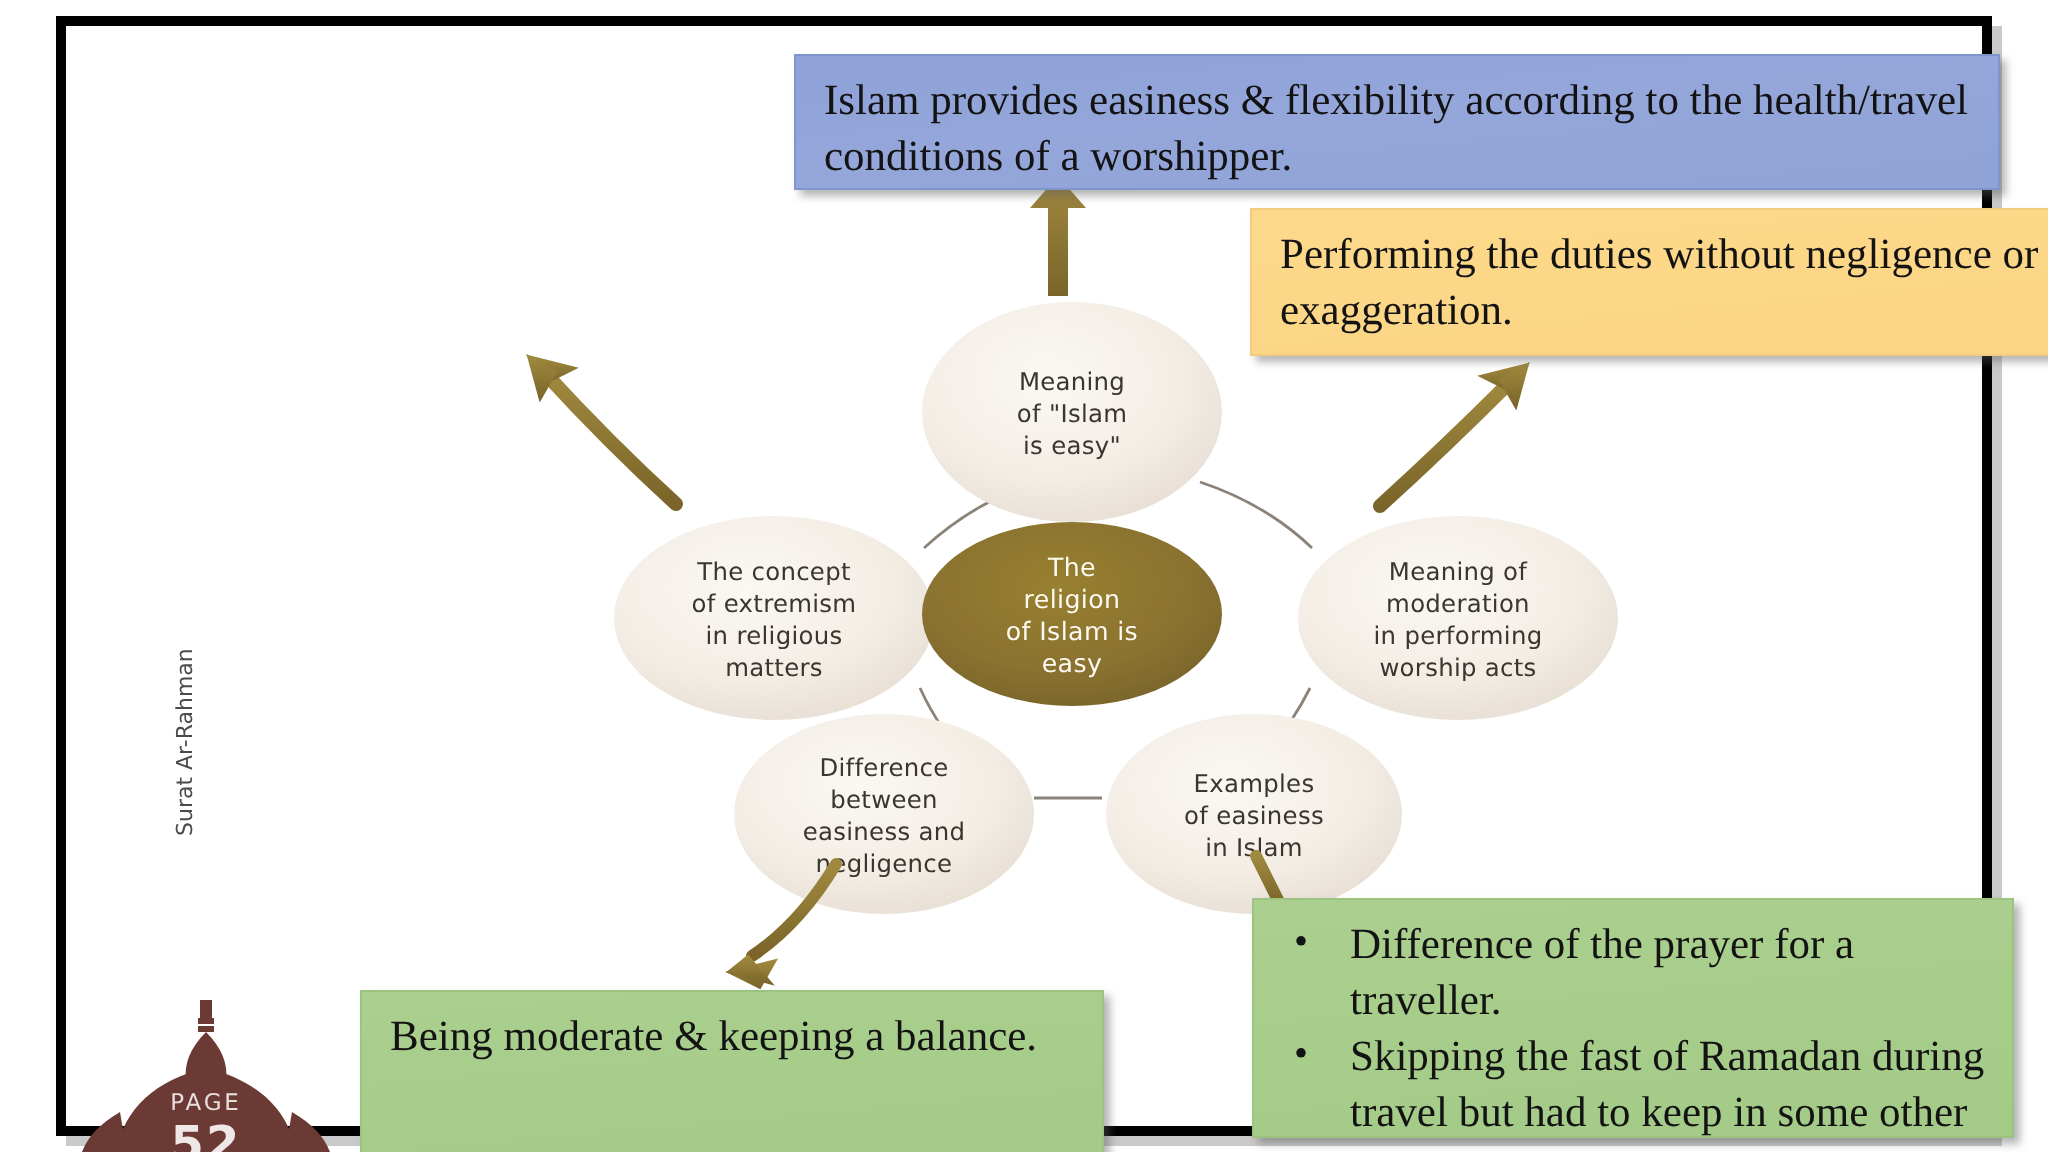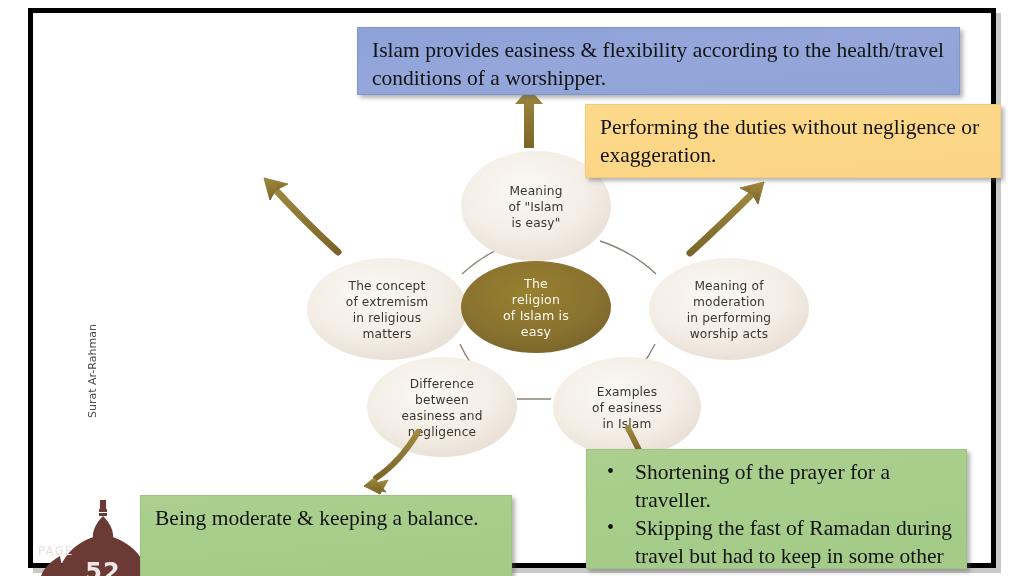--- a/index.html
+++ b/index.html
@@ -35,20 +35,21 @@
   
   .callout {
     position:absolute;
     z-index:40;
     padding:8px 12px 10px 14px;
     font-family:"Liberation Serif", serif;
     font-size:21.5px;
     line-height:1.32;
     color:#131313;
     box-shadow:3px 3px 4px rgba(90,90,90,0.45);
+    margin-left:40px;
   }
   .callout p { margin:0; }
 
   #box-top {
     left:357px; top:27px;
     width:603px; height:68px;
     background:linear-gradient(175deg,#8ea2d8 0%,#94a6da 45%,#8fa3d7 100%);
     border:1px solid #8094cd;
   }
   #box-left-top {
@@ -138,21 +139,21 @@
     color:#4b4b4b;
     white-space:nowrap;
     transform:rotate(-90deg);
     transform-origin:left top;
   }
   #dome { position:absolute; left:0; top:96px; width:130px; height:76px; }
   #page-word {
     position:absolute;
     left:0; top:140px;
     width:130px;
-    text-align:left;
+    text-align:center;
     font-family:"DejaVu Sans", sans-serif;
     font-size:11.5px;
     letter-spacing:1.4px;
     color:#e9dede;
   }
   #page-number {
     position:absolute;
     left:0; top:154px;
     width:130px;
     text-align:center;
@@ -287,21 +288,21 @@
   </div>
 
   <div class="callout" id="box-bottom-left">
     <p>Being moderate &amp; keeping a balance.</p>
   </div>
 
   <div class="callout" id="box-bottom-right">
     <ul class="bullets">
       <li>
         <span class="dot">•</span>
-        <span>Shortening of the prayer for a traveller.</span>
+        <span>Difference of the prayer for a traveller.</span>
       </li>
       <li>
         <span class="dot">•</span>
         <span>Skipping the fast of Ramadan during travel but had to keep in some other days.</span>
       </li>
     </ul>
   </div>
 
   <div id="surah-wrap">
     <div id="surah-label">Surat Ar-Rahman</div>

